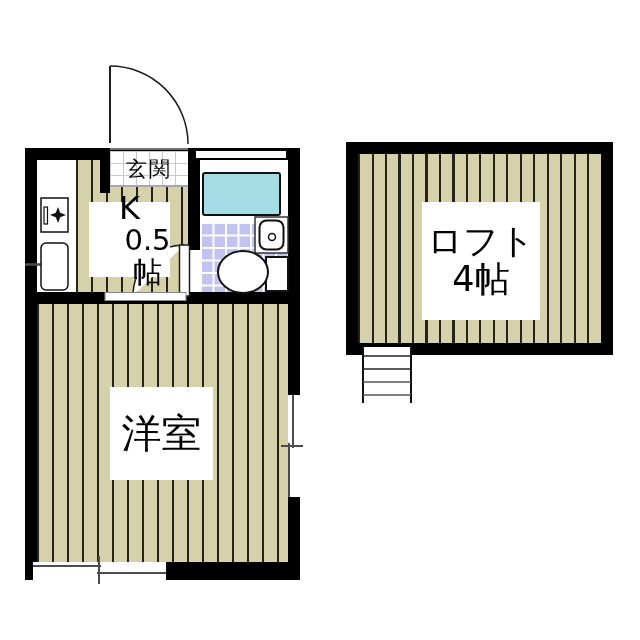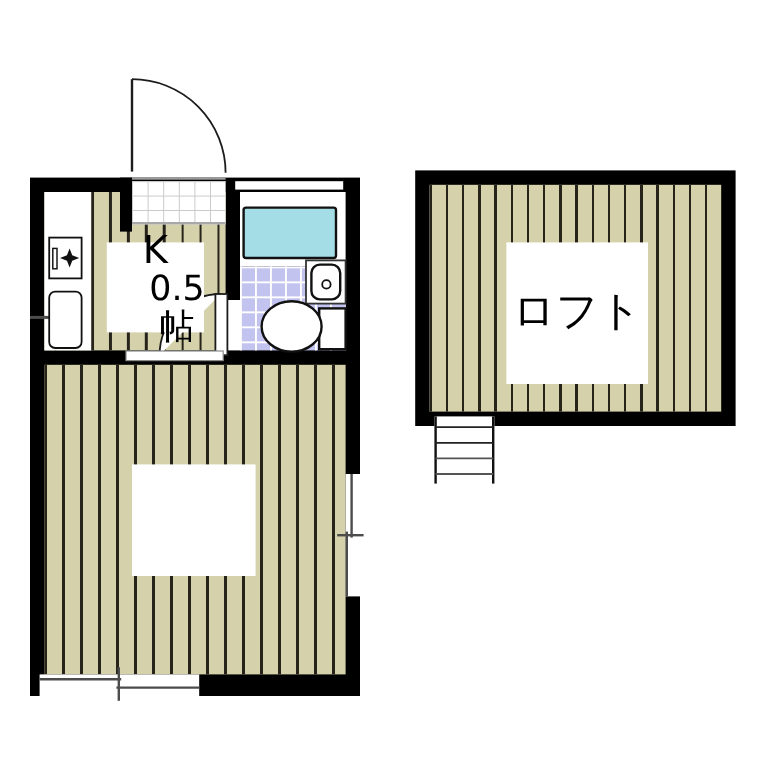--- a/index.html
+++ b/index.html
@@ -139,26 +139,29 @@
       <rect x="362" y="347" width="50" height="56" style="fill:#fff"></rect>
       <line x1="363" y1="347" x2="363" y2="403" style="stroke:#111;stroke-width:2"></line>
       <line x1="411" y1="347" x2="411" y2="403" style="stroke:#111;stroke-width:2"></line>
       <line x1="363" y1="356" x2="411" y2="356" style="stroke:#222;stroke-width:1.5"></line>
       <line x1="363" y1="369" x2="411" y2="369" style="stroke:#222;stroke-width:1.5"></line>
       <line x1="363" y1="382" x2="411" y2="382" style="stroke:#555;stroke-width:1.5"></line>
       <line x1="363" y1="395" x2="411" y2="395" style="stroke:#555;stroke-width:1.5"></line>
     </g>
   </svg>
 
+  <div class="abs genkan-label" style="left:110px;top:153px;width:78px;height:32px;">玄関</div>
 
   <div class="abs label-box" style="left:89px;top:202px;width:81px;height:75px;">
     <span style="font-size:32px;">K</span>
     <span style="font-size:29px;margin-left:36px;">0.5帖</span>
   </div>
 
   <div class="abs label-box" style="left:110px;top:387px;width:103px;height:93px;">
+    <span style="font-size:40px;">洋室</span>
   </div>
 
   <div class="abs label-box" style="left:422px;top:202px;width:118px;height:118px;align-items:center;">
     <span style="font-size:35px;">ロフト</span>
+    <span style="font-size:35px;">4帖</span>
   </div>
 
 </div>
 
 </body></html>

